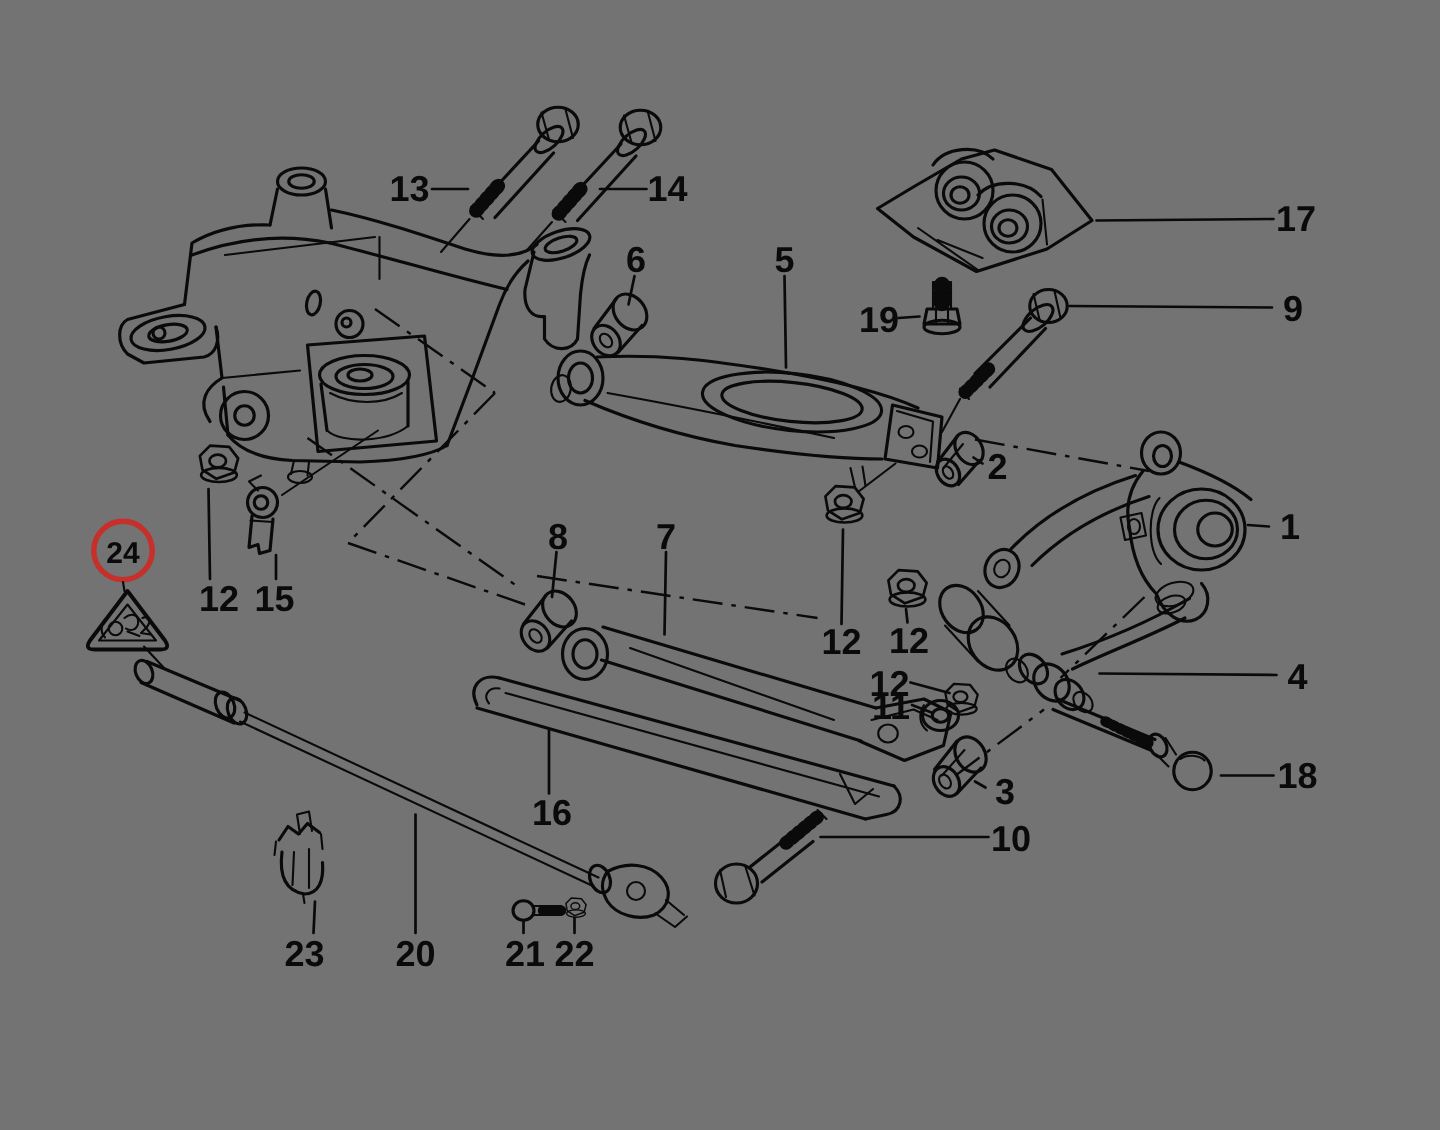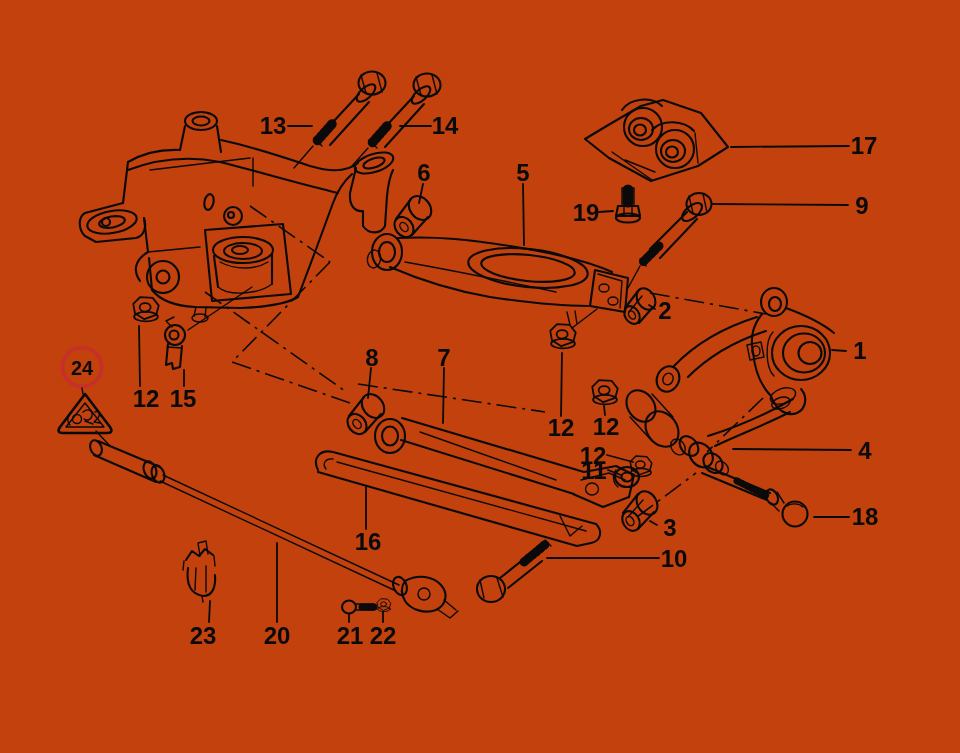--- a/index.html
+++ b/index.html
@@ -1,17 +1,17 @@
 <!DOCTYPE html>
 <html><head>
 <meta charset="utf-8">
 <style>
   html,body{margin:0;padding:0;background:#e8e8e8;}
   .stage{
-    position:relative;width:960px;height:753px;background:#c2410c;
+    position:relative;width:960px;height:753px;background:#737373;
     font-family:"Liberation Sans",sans-serif;overflow:hidden;
   }
   svg{display:block}
   .callout{
     font-family:"Liberation Sans","DejaVu Sans",sans-serif;
     font-weight:700;font-size:24px;fill:#0a0a0a;text-anchor:middle;
     cursor:pointer;
   }
   .callout.small{font-size:20px;}
   .ln{stroke:#0a0a0a;fill:none;stroke-width:2.1;stroke-linecap:round;stroke-linejoin:round;}

